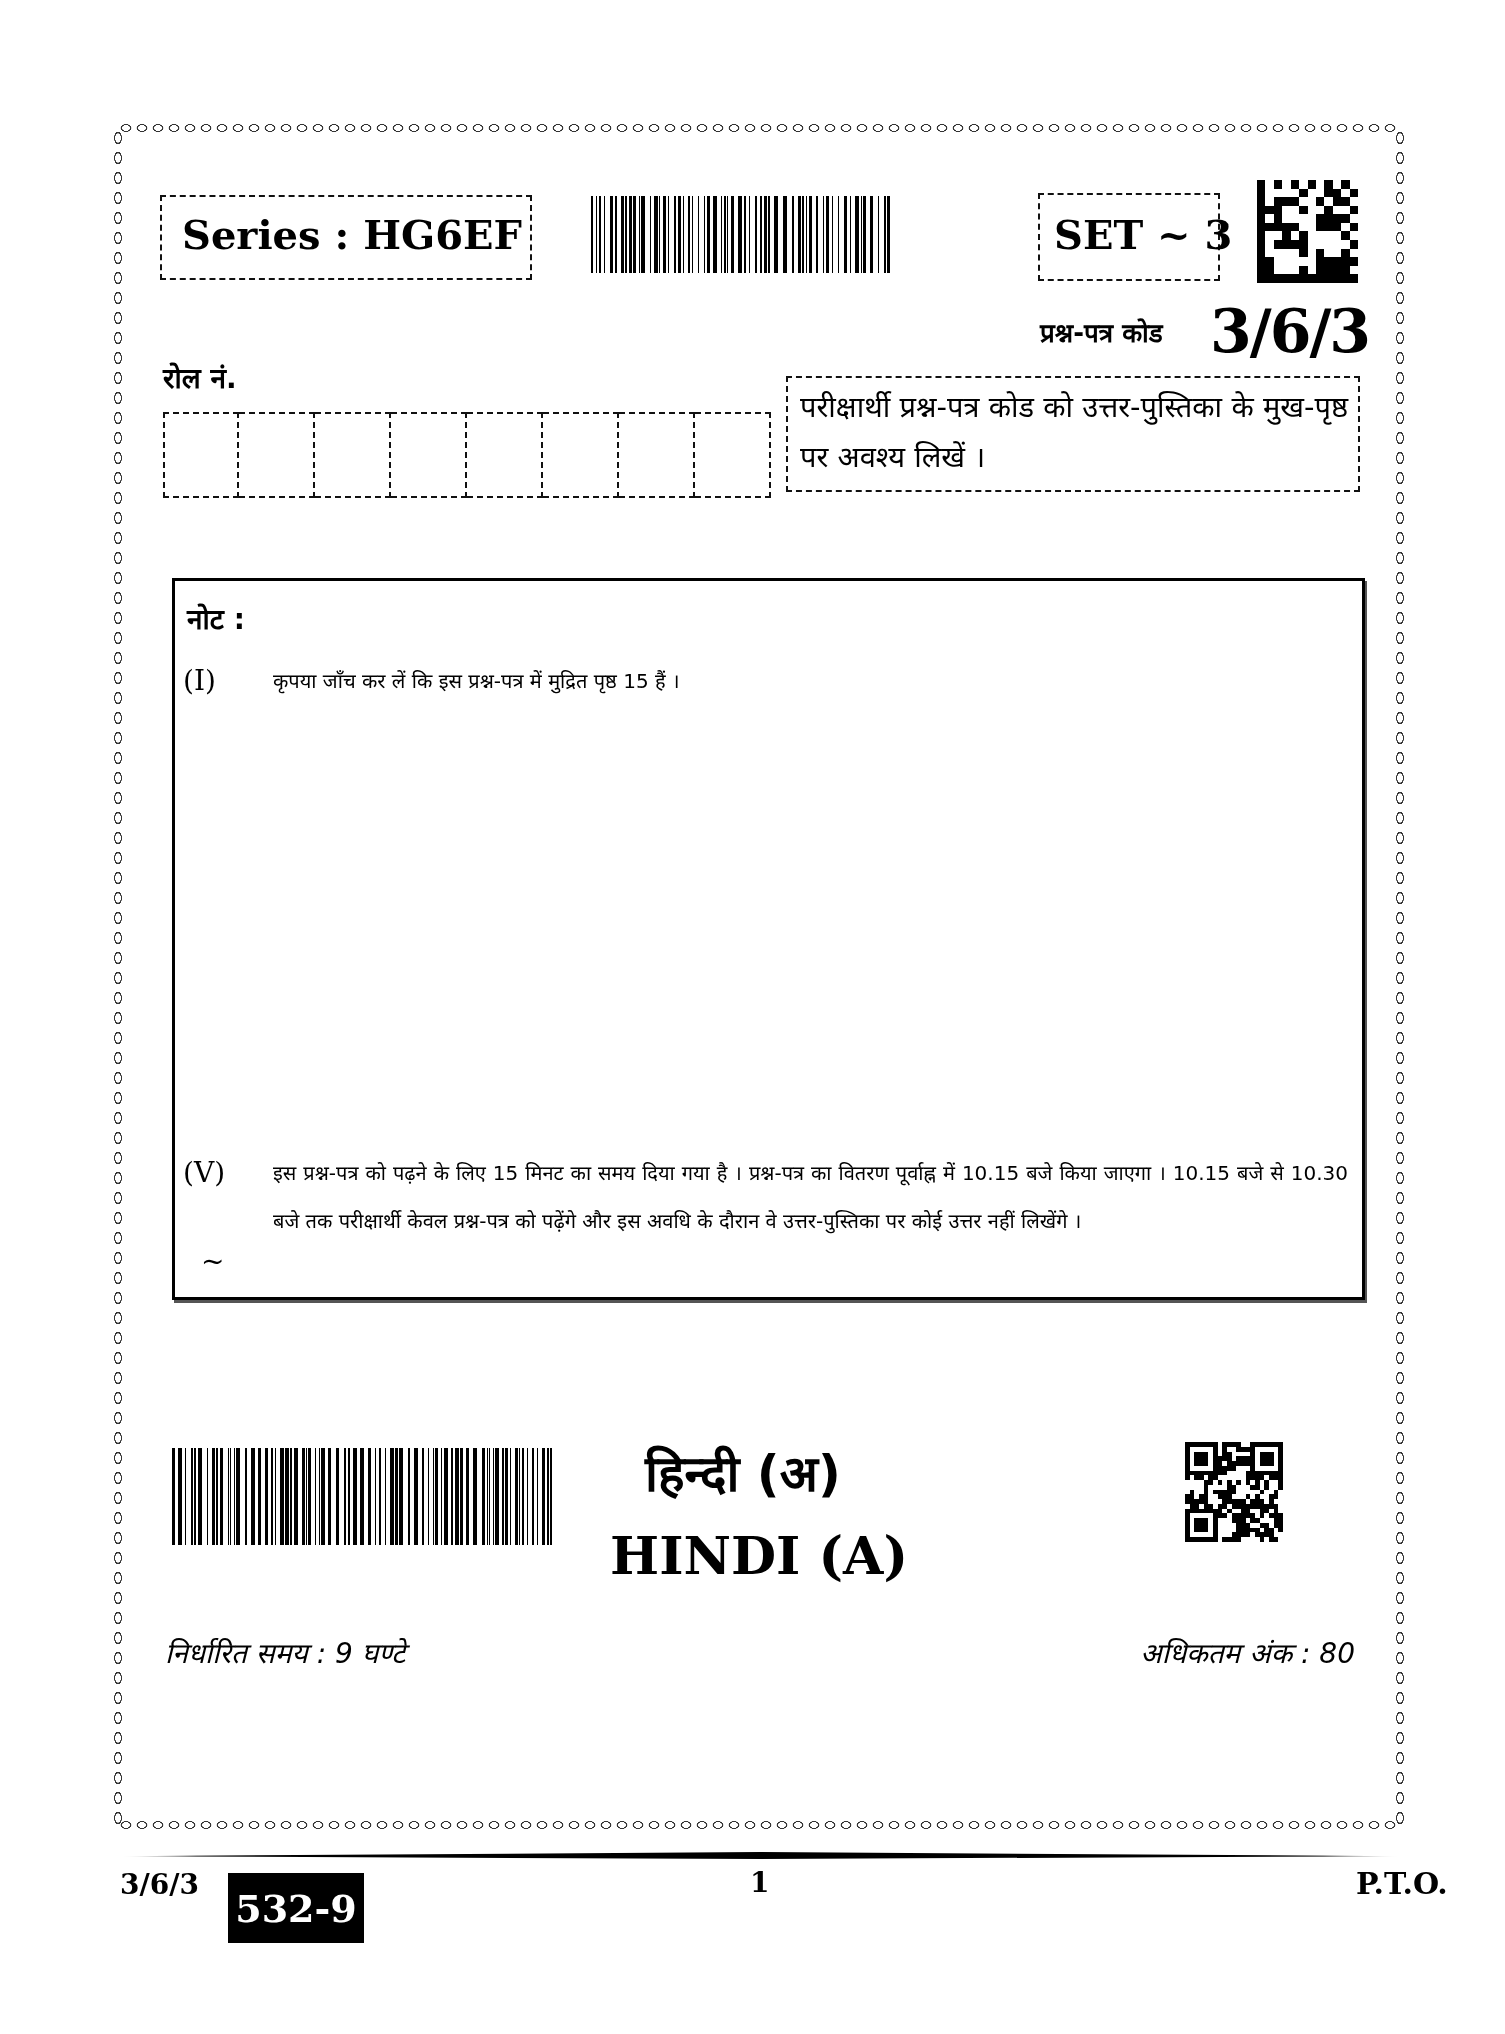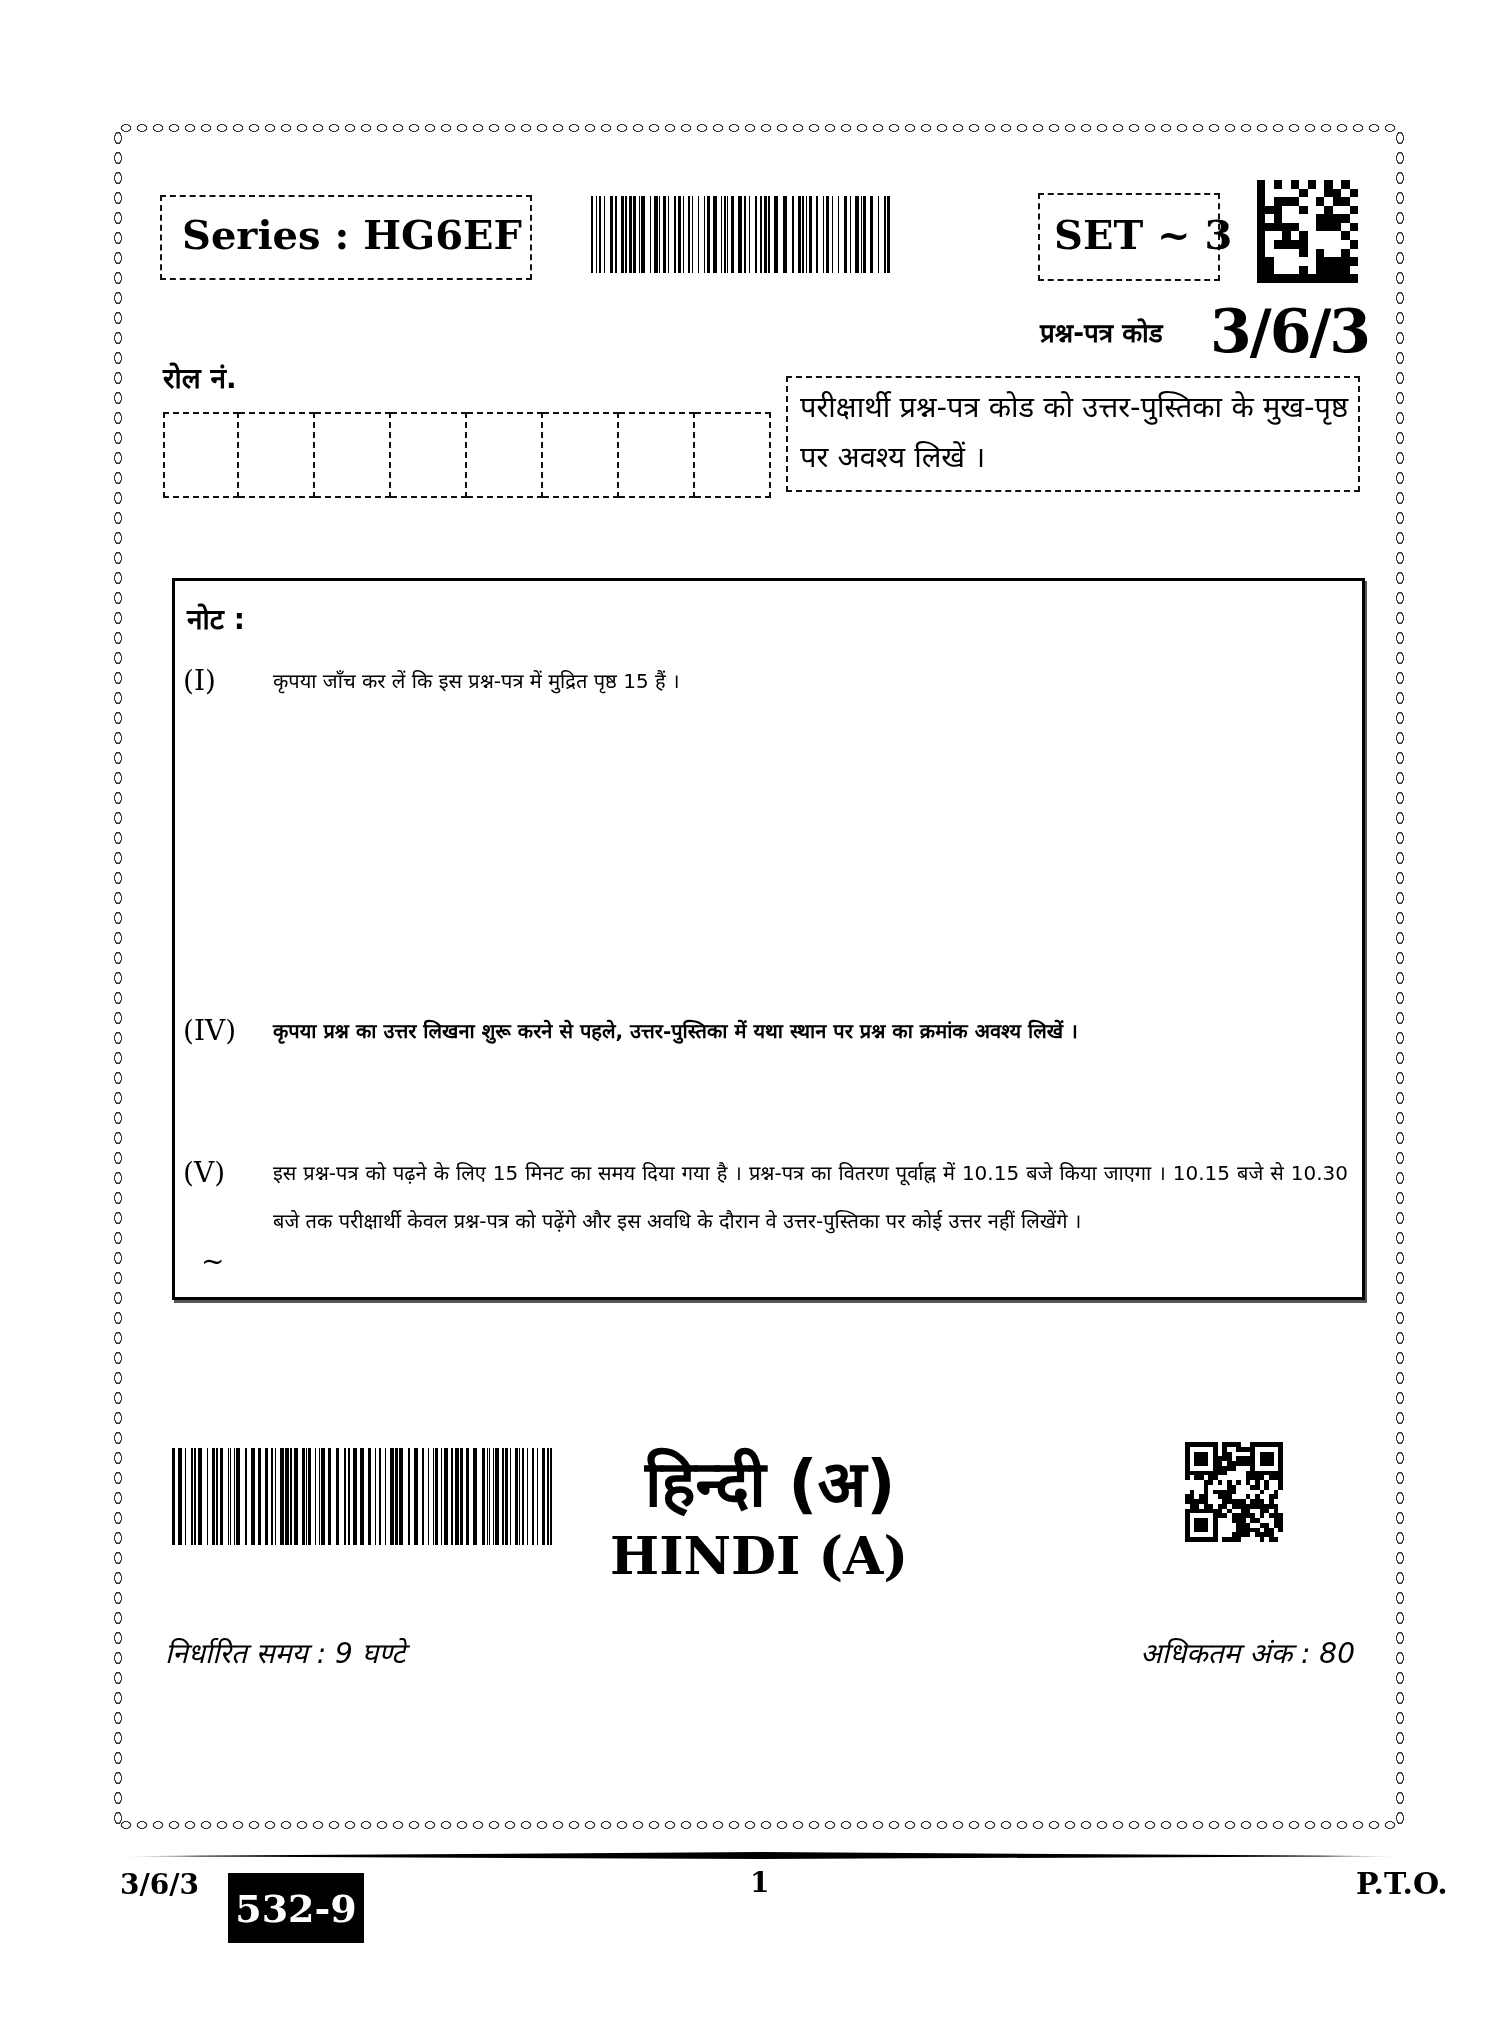--- a/index.html
+++ b/index.html
@@ -47,21 +47,21 @@
   .instr-text { font-size:29px; font-family:"DejaVu Sans", sans-serif; line-height:50px; text-align:justify; font-weight:bold; }
 
   .note-box { position:absolute; left:172px; top:578px; width:1193px; height:722px; box-sizing:border-box;
               border:3px solid #000; box-shadow:2px 3px 0 #555; }
   .note-title { position:absolute; left:12px; top:18px; font-weight:bold; font-size:28px; font-family:"DejaVu Sans", sans-serif; }
   .note-item { position:absolute; left:8px; right:14px; display:flex; }
   .note-num { width:90px; flex:none; font-family:"DejaVu Serif", serif; font-size:28px; line-height:48px; }
   .note-text { flex:1; font-family:"DejaVu Sans", sans-serif; font-size:20px; line-height:48px; text-align:justify; }
   .note-text.bold { font-weight:bold; }
 
-  .subject-hi { font-weight:bold; font-size:64px; font-family:"DejaVu Sans", sans-serif; white-space:nowrap; }
+  .subject-hi { font-weight:bold; font-size:50px; font-family:"DejaVu Sans", sans-serif; white-space:nowrap; }
   .subject-en { font-weight:bold; font-size:52px; font-family:"DejaVu Serif", serif; white-space:nowrap; }
   .meta { font-style:italic; font-size:28px; font-family:"DejaVu Sans", sans-serif; white-space:nowrap; }
 
   .rule { position:absolute; left:120px; width:1280px; top:1852px; height:7px;
           background:linear-gradient(90deg, transparent 0%, #000 6%, #000 94%, transparent 100%);
           clip-path:polygon(0 60%, 50% 0, 100% 60%, 50% 100%); }
   .foot-code { font-weight:bold; font-size:28px; font-family:"DejaVu Serif", serif; }
   .foot-box { position:absolute; left:228px; top:1873px; width:136px; height:70px; background:#000; color:#fff;
               display:flex; align-items:center; justify-content:center; font-weight:bold; font-size:38px;
               font-family:"DejaVu Serif", serif; }
@@ -373,24 +373,20 @@
   <div class="abs instr-text" style="left:12px;top:4px;right:10px;font-weight:normal;">परीक्षार्थी प्रश्न-पत्र कोड को उत्तर-पुस्तिका के मुख-पृष्ठ पर अवश्य लिखें ।</div>
 </div>
 
 <div class="note-box">
   <div class="note-title">नोट :</div>
 
   <div class="note-item" style="top:76px;">
     <div class="note-num">(I)</div>
     <div class="note-text">कृपया जाँच कर लें कि इस प्रश्न-पत्र में मुद्रित पृष्ठ 15 हैं ।</div>
   </div>
-  <div class="note-item" style="top:426px;">
-    <div class="note-num">(IV)</div>
-    <div class="note-text bold">कृपया प्रश्न का उत्तर लिखना शुरू करने से पहले, उत्तर-पुस्तिका में यथा स्थान पर प्रश्न का क्रमांक अवश्य लिखें ।</div>
-  </div>
   <div class="note-item" style="top:568px;">
     <div class="note-num">(V)</div>
     <div class="note-text">इस प्रश्न-पत्र को पढ़ने के लिए 15 मिनट का समय दिया गया है । प्रश्न-पत्र का वितरण पूर्वाह्न में 10.15 बजे किया जाएगा । 10.15 बजे से 10.30 बजे तक परीक्षार्थी केवल प्रश्न-पत्र को पढ़ेंगे और इस अवधि के दौरान वे उत्तर-पुस्तिका पर कोई उत्तर नहीं लिखेंगे ।</div>
   </div>
   <div class="abs" style="left:26px;top:664px;font-size:28px;">~</div>
 </div>
 
 <div class="barcode" id="bc-low" style="left:172px;top:1448px;width:383px;height:97px;">
     <span style="width: 3px;"></span>
     <i style="width: 3px;"></i>

